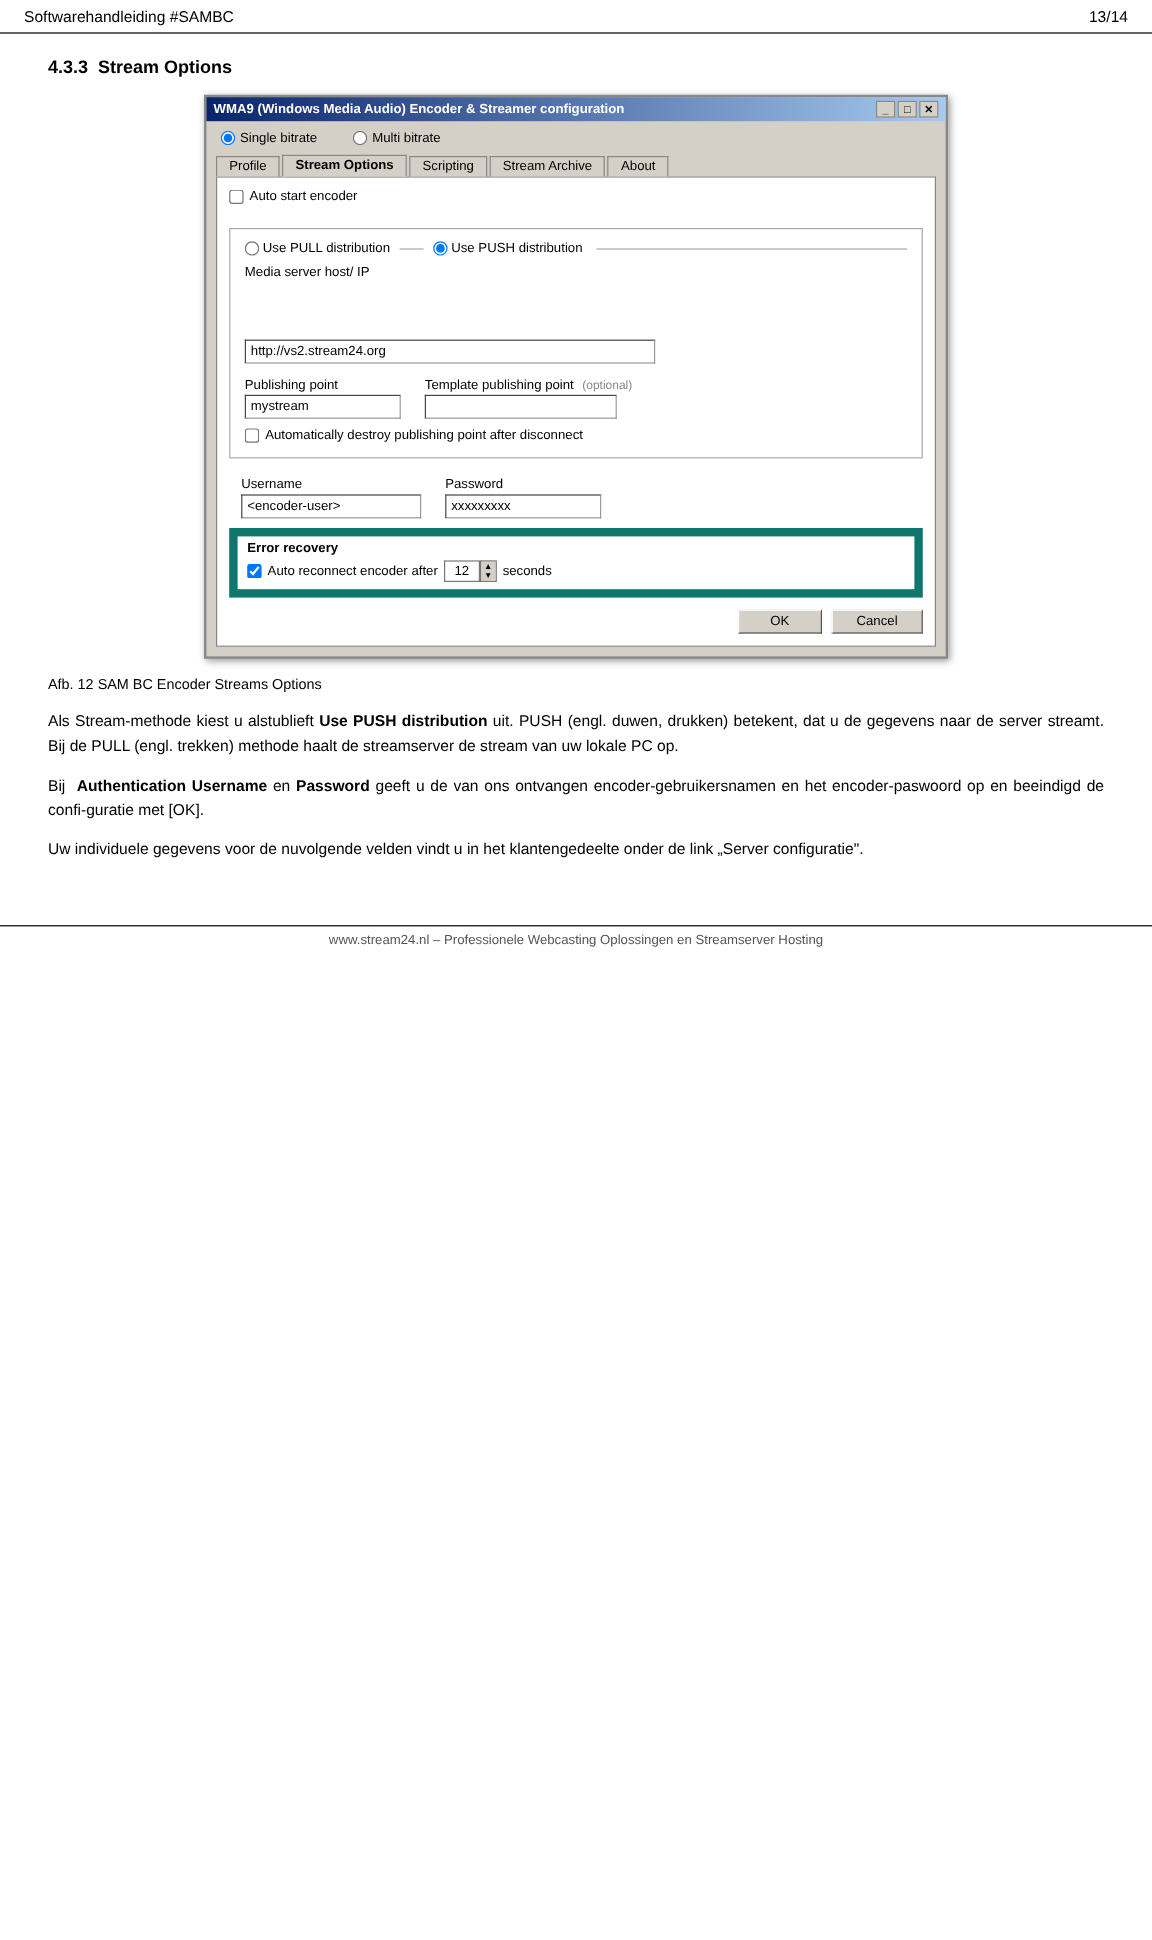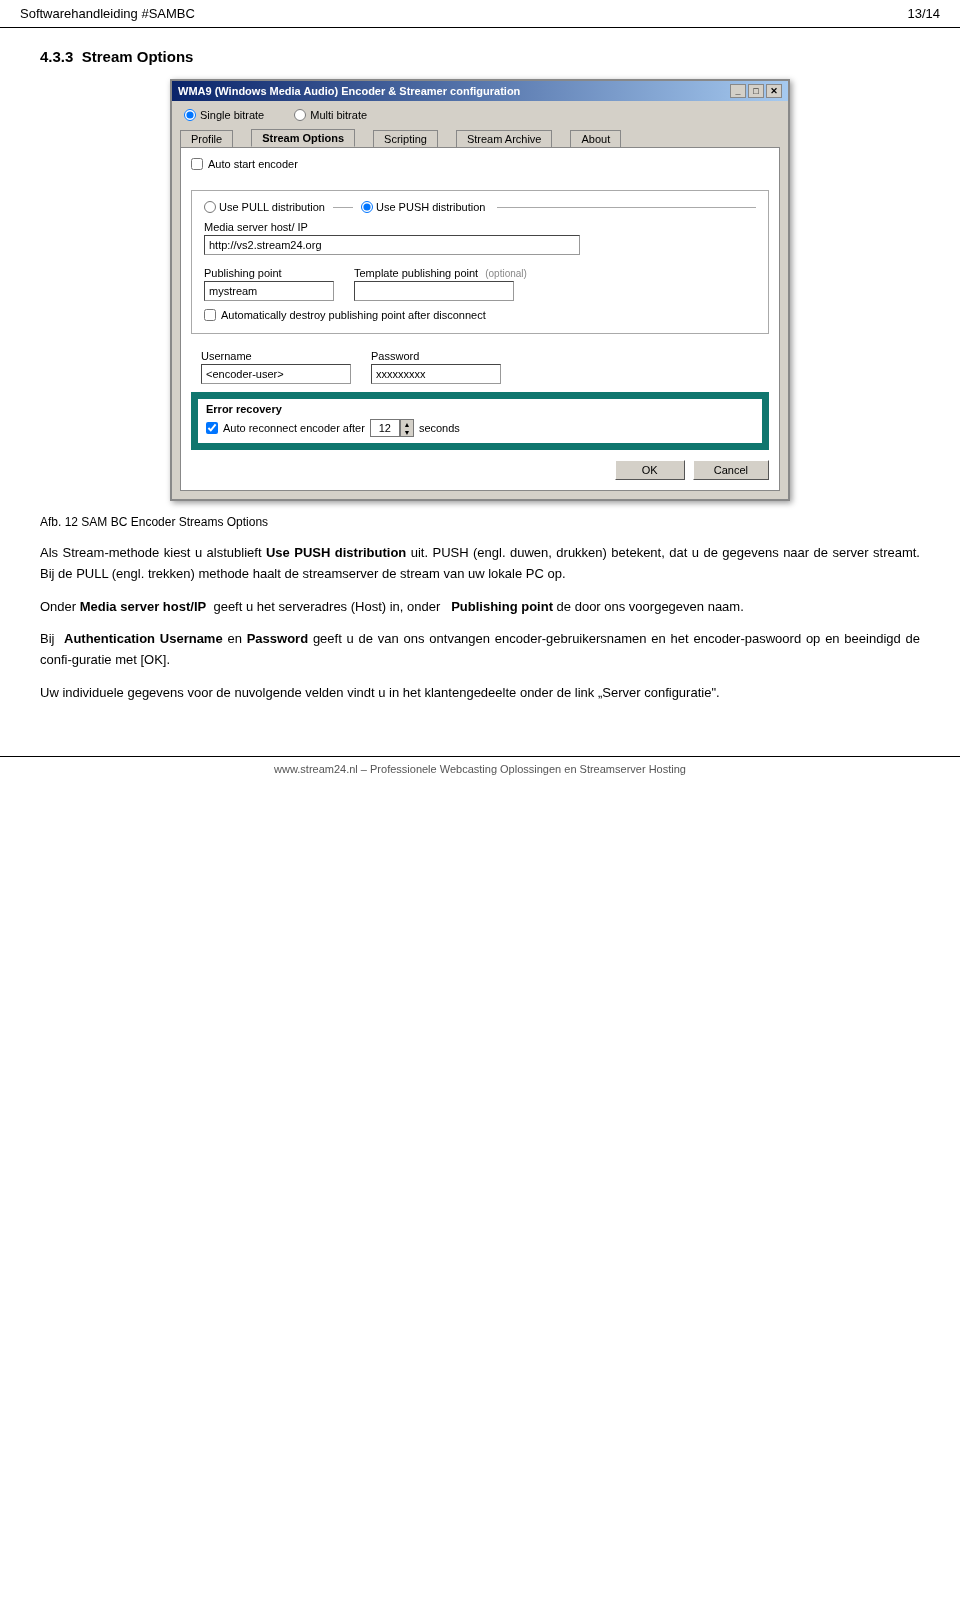--- a/index.html
+++ b/index.html
@@ -93,21 +93,21 @@
     .radio-item {
       display: flex;
       align-items: center;
       gap: 4px;
       font-size: 11px;
     }
 
     
     .tabs-row {
       display: flex;
-      gap: 16px;
+      gap: 0px;
       margin-bottom: 0;
       align-items: flex-end;
     }
 
     .tab {
       border: 1px solid #888;
       border-bottom: none;
       padding: 2px 10px;
       background: #d4d0c8;
       font-size: 11px;
@@ -169,21 +169,22 @@
 
     .field-input {
       background: #fff;
       border: 1px solid #777;
       padding: 2px 4px;
       font-size: 11px;
       height: 20px;
     }
 
     .field-input-wide {
-      width: 376px;
+      width: 342px;
+      margin-top: 48px;
     }
 
     .fields-row {
       display: flex;
       gap: 20px;
       align-items: flex-start;
       margin-top: 6px;
     }
 
     .field-group {
@@ -499,23 +500,20 @@
       </div>
     </div>
   </div>
 
   <div class="figure-caption">Afb. 12 SAM BC Encoder Streams Options</div>
 
   <p class="body-text">
     Als Stream-methode kiest u alstublieft <strong>Use PUSH distribution</strong> uit. PUSH (engl. duwen, drukken) betekent, dat u de gegevens naar de server streamt. Bij de PULL (engl. trekken) methode haalt de streamserver de stream van uw lokale PC op.
   </p>
 
-  <p class="body-text">
-    Onder <strong>Media server host/IP</strong>&nbsp;&nbsp;geeft u het serveradres (Host) in, onder &nbsp;&nbsp;<strong>Publishing point</strong> de door ons voorgegeven naam.
-  </p>
 
   <p class="body-text">
     Bij &nbsp;<strong>Authentication Username</strong> en <strong>Password</strong> geeft u de van ons ontvangen encoder-gebruikersnamen en het encoder-paswoord op en beeindigd de confi-guratie met [OK].
   </p>
 
   <p class="body-text">
     Uw individuele gegevens voor de nuvolgende velden vindt u in het klantengedeelte onder de link „Server configuratie".
   </p>
 
 </div>

